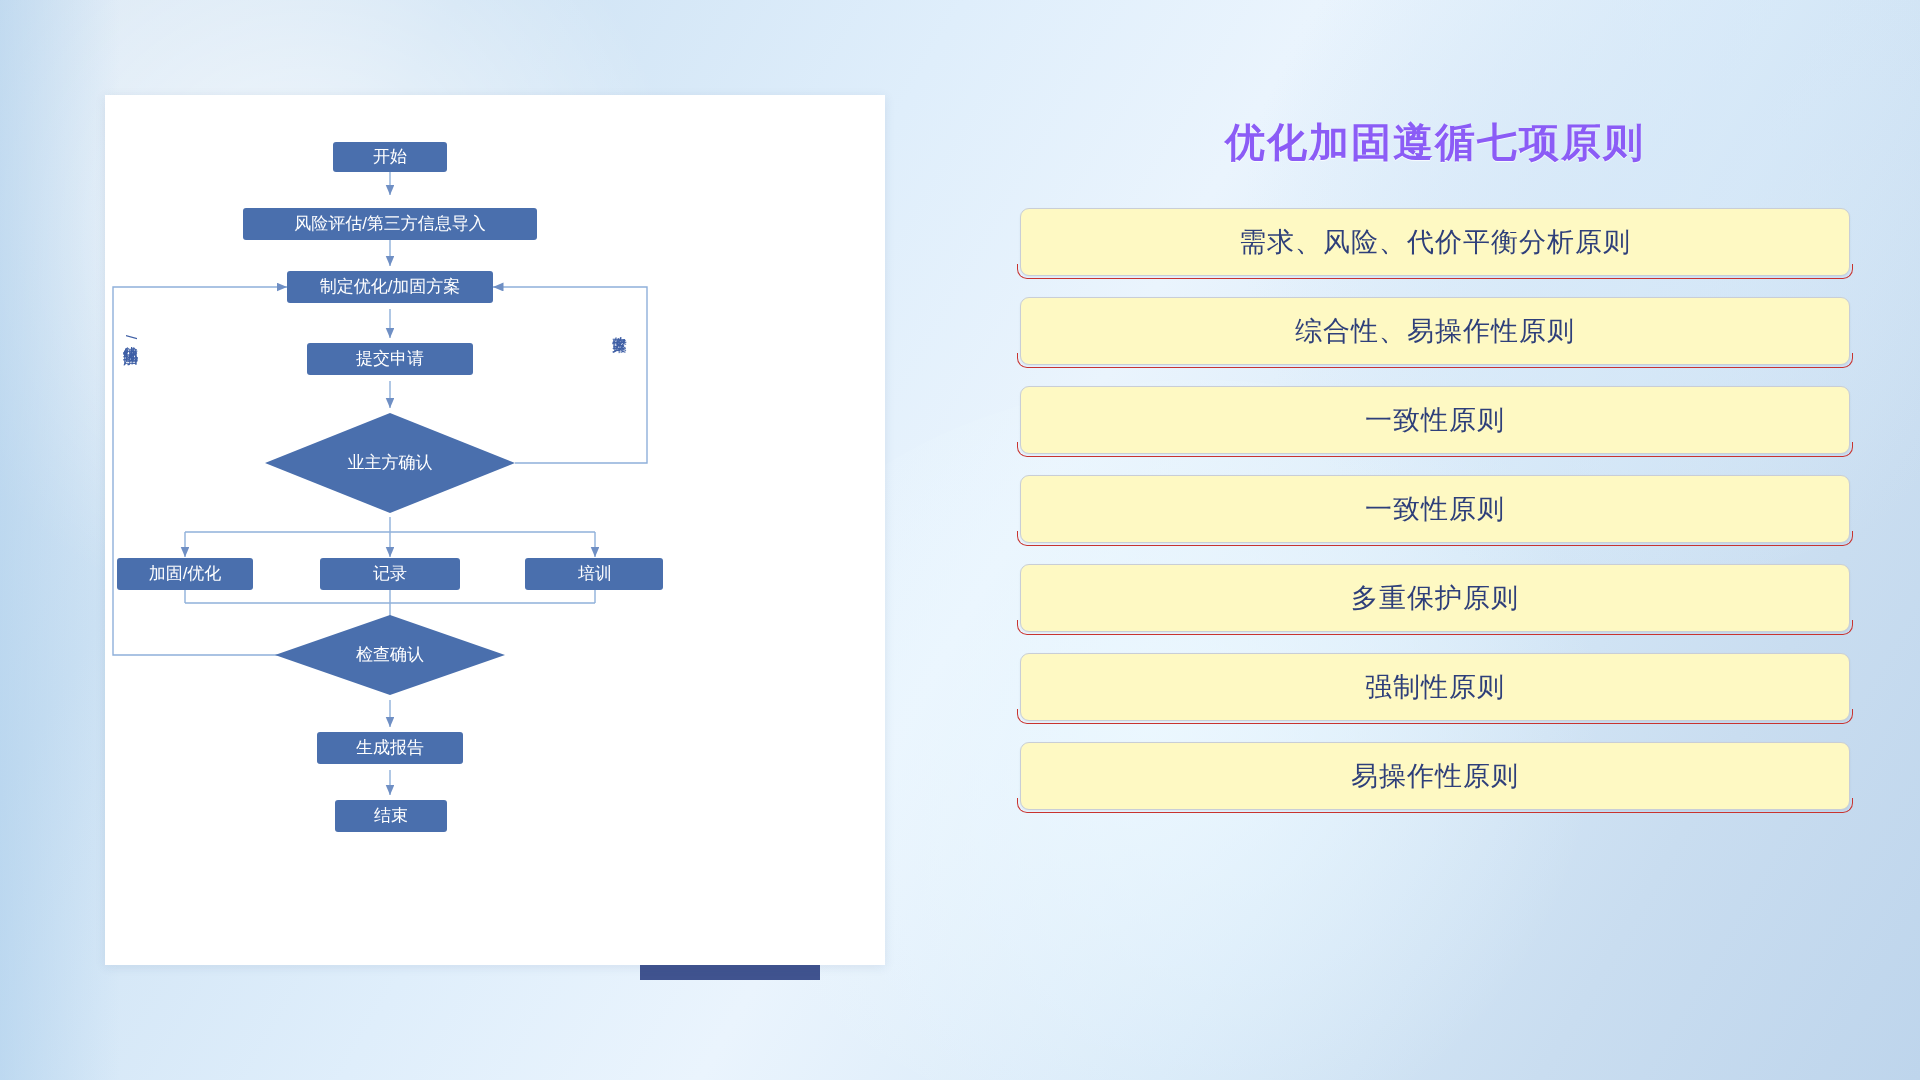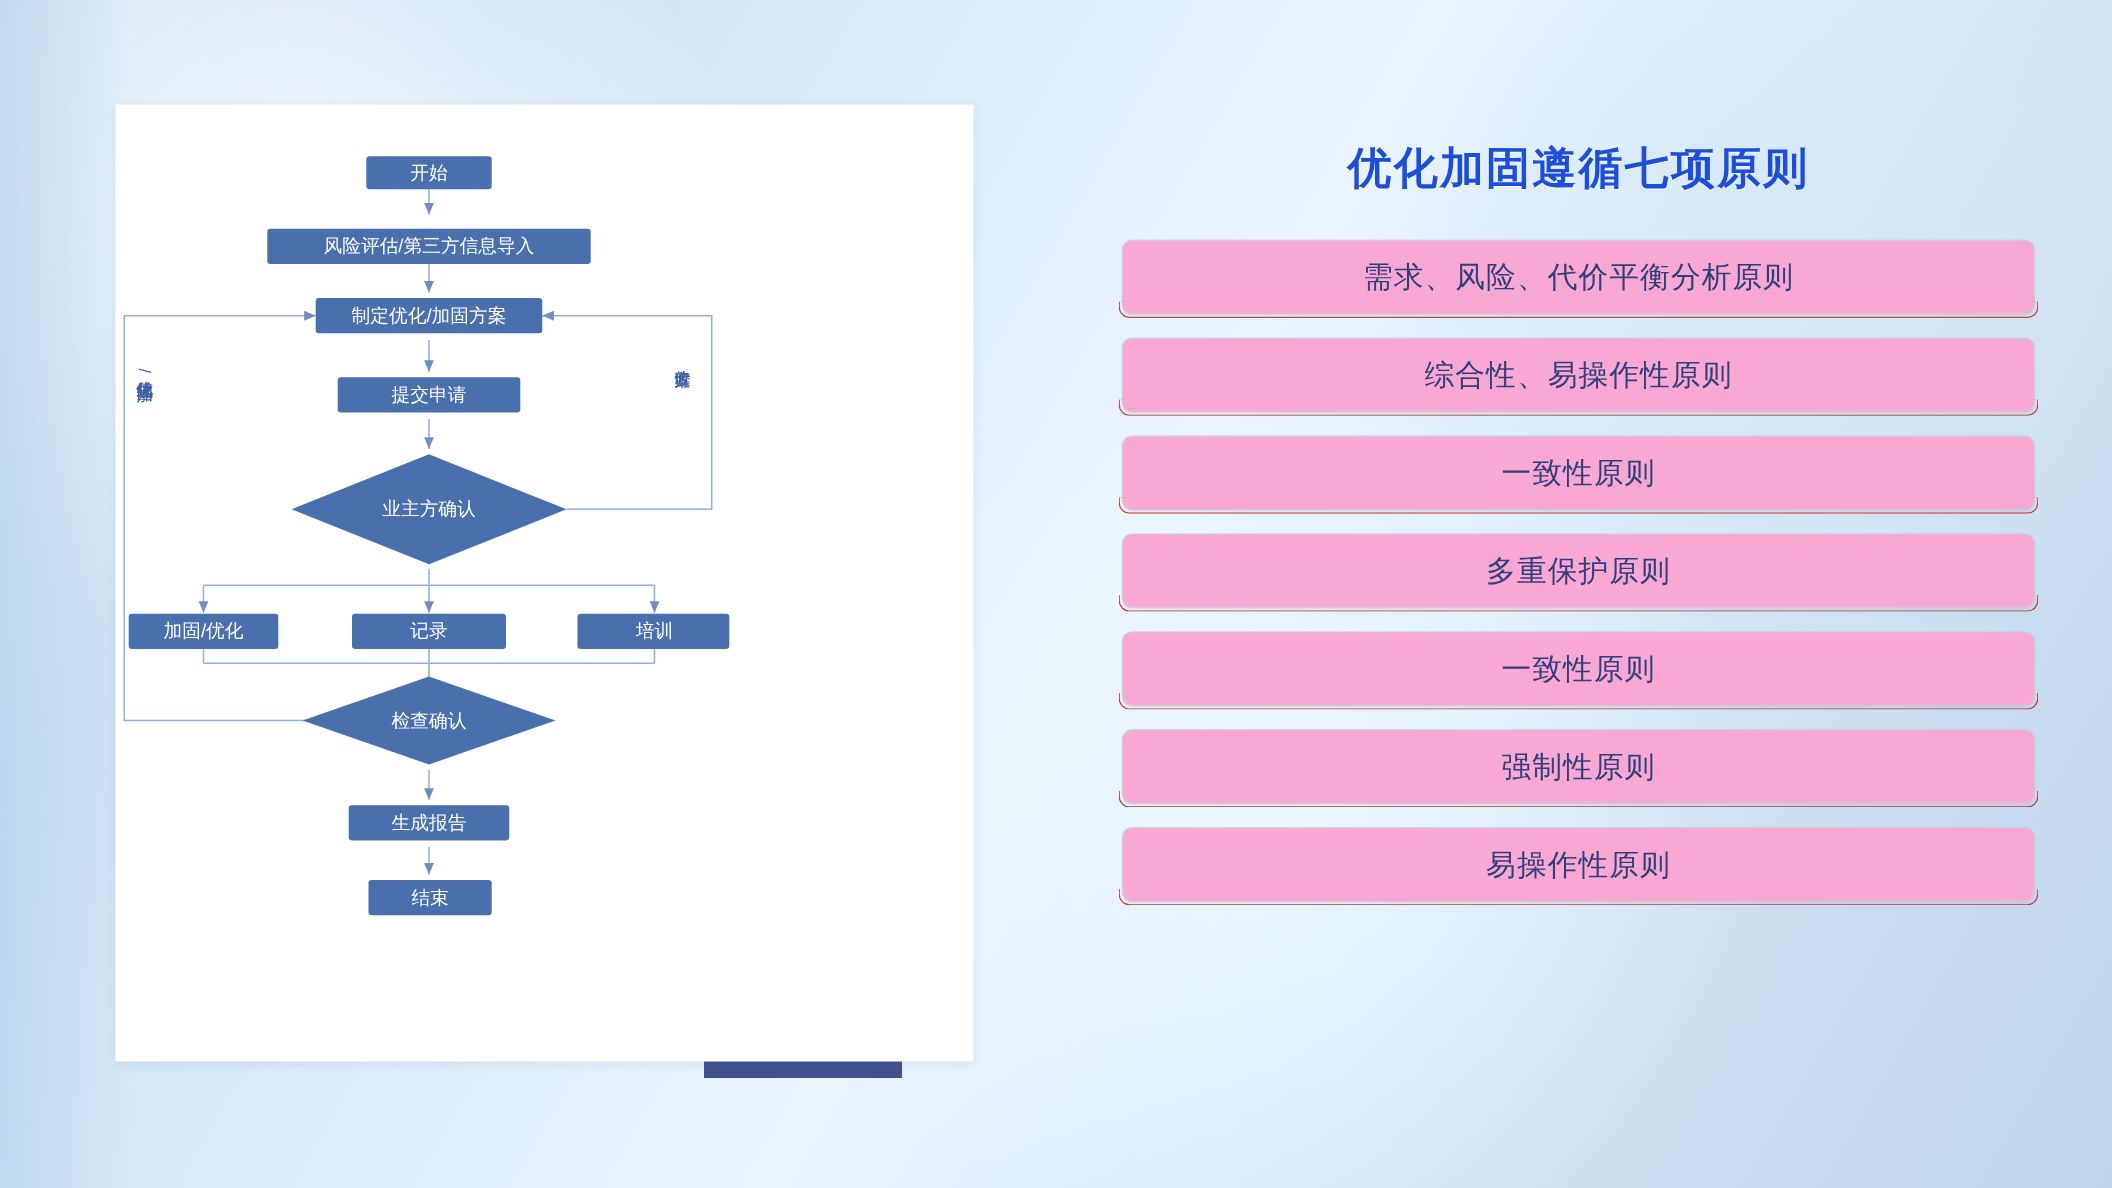--- a/index.html
+++ b/index.html
@@ -85,31 +85,31 @@
   
   #right-panel {
     position: absolute;
     left: 1020px;
     top: 95px;
     width: 830px;
   }
   #principles-title {
     font-size: 40px;
     font-weight: bold;
-    color: #1d4ed8;
+    color: #8b5cf6;
     text-align: center;
     letter-spacing: 2px;
-    margin: 30px 0 38px 0;
+    margin: 20px 0 38px 0;
     text-shadow: 0 1px 1px rgba(255,255,255,0.8);
   }
   .principle-item {
     position: relative;
     height: 66px;
     margin: 0 0 21px 0;
-    background: #f9a8d4;
+    background: #fef9c3;
     border: 1px solid #c9ced6;
     border-radius: 9px;
     display: flex;
     align-items: center;
     justify-content: center;
     box-shadow: 0 1px 2px rgba(40,70,120,0.08);
   }
   .principle-item::after {
     content: "";
     position: absolute;
@@ -242,24 +242,24 @@
   <div class="principle-item">
     <span class="principle-label">需求、风险、代价平衡分析原则</span>
   </div>
   <div class="principle-item">
     <span class="principle-label">综合性、易操作性原则</span>
   </div>
   <div class="principle-item">
     <span class="principle-label">一致性原则</span>
   </div>
   <div class="principle-item">
+    <span class="principle-label">一致性原则</span>
+  </div>
+  <div class="principle-item">
     <span class="principle-label">多重保护原则</span>
   </div>
   <div class="principle-item">
-    <span class="principle-label">一致性原则</span>
-  </div>
-  <div class="principle-item">
     <span class="principle-label">强制性原则</span>
   </div>
   <div class="principle-item">
     <span class="principle-label">易操作性原则</span>
   </div>
 </div>
 
 </body></html>

